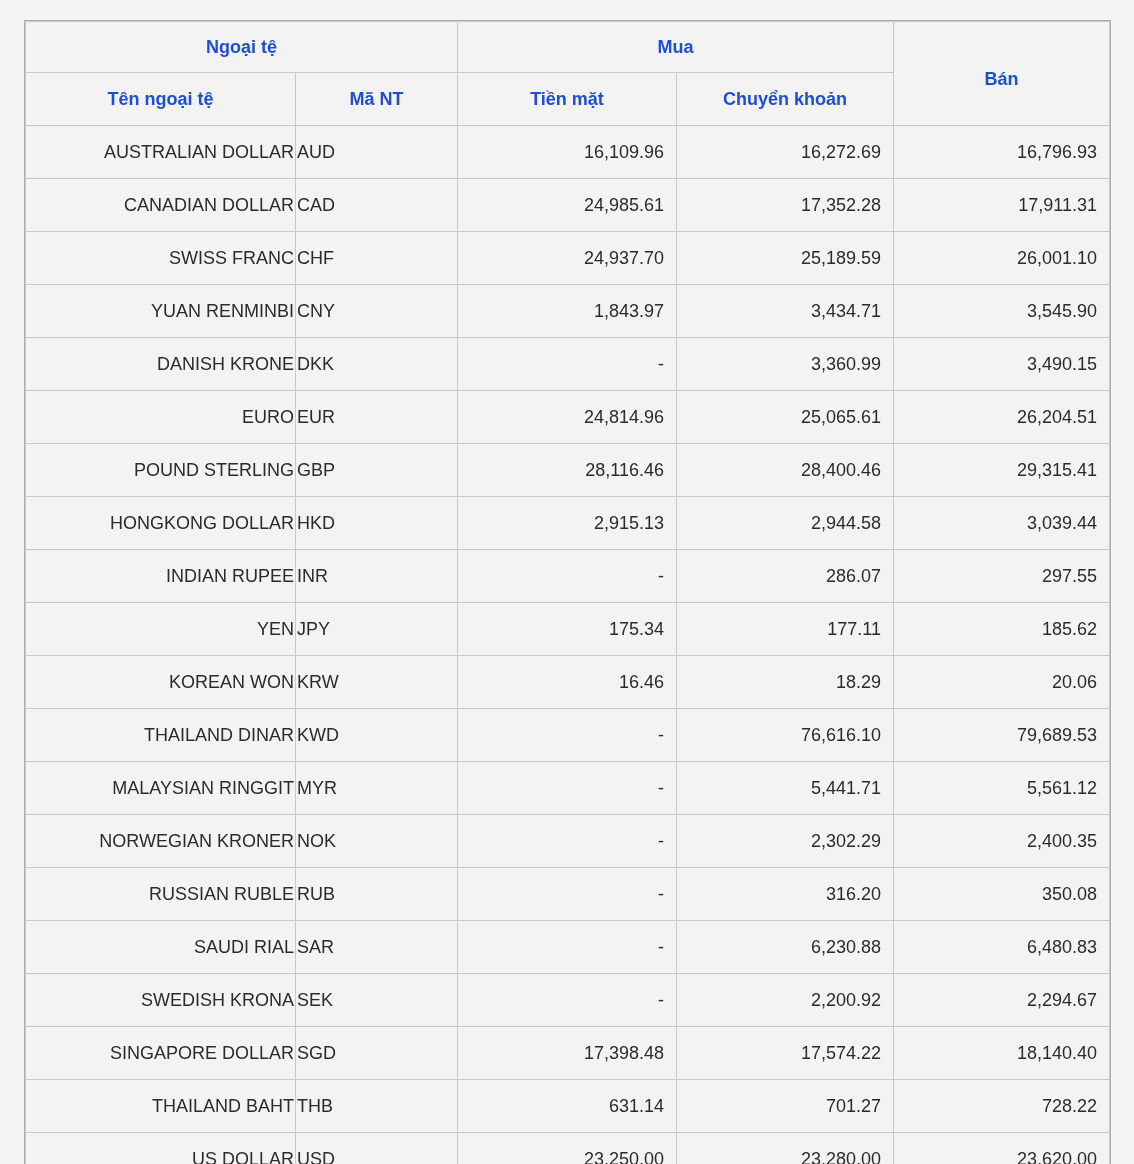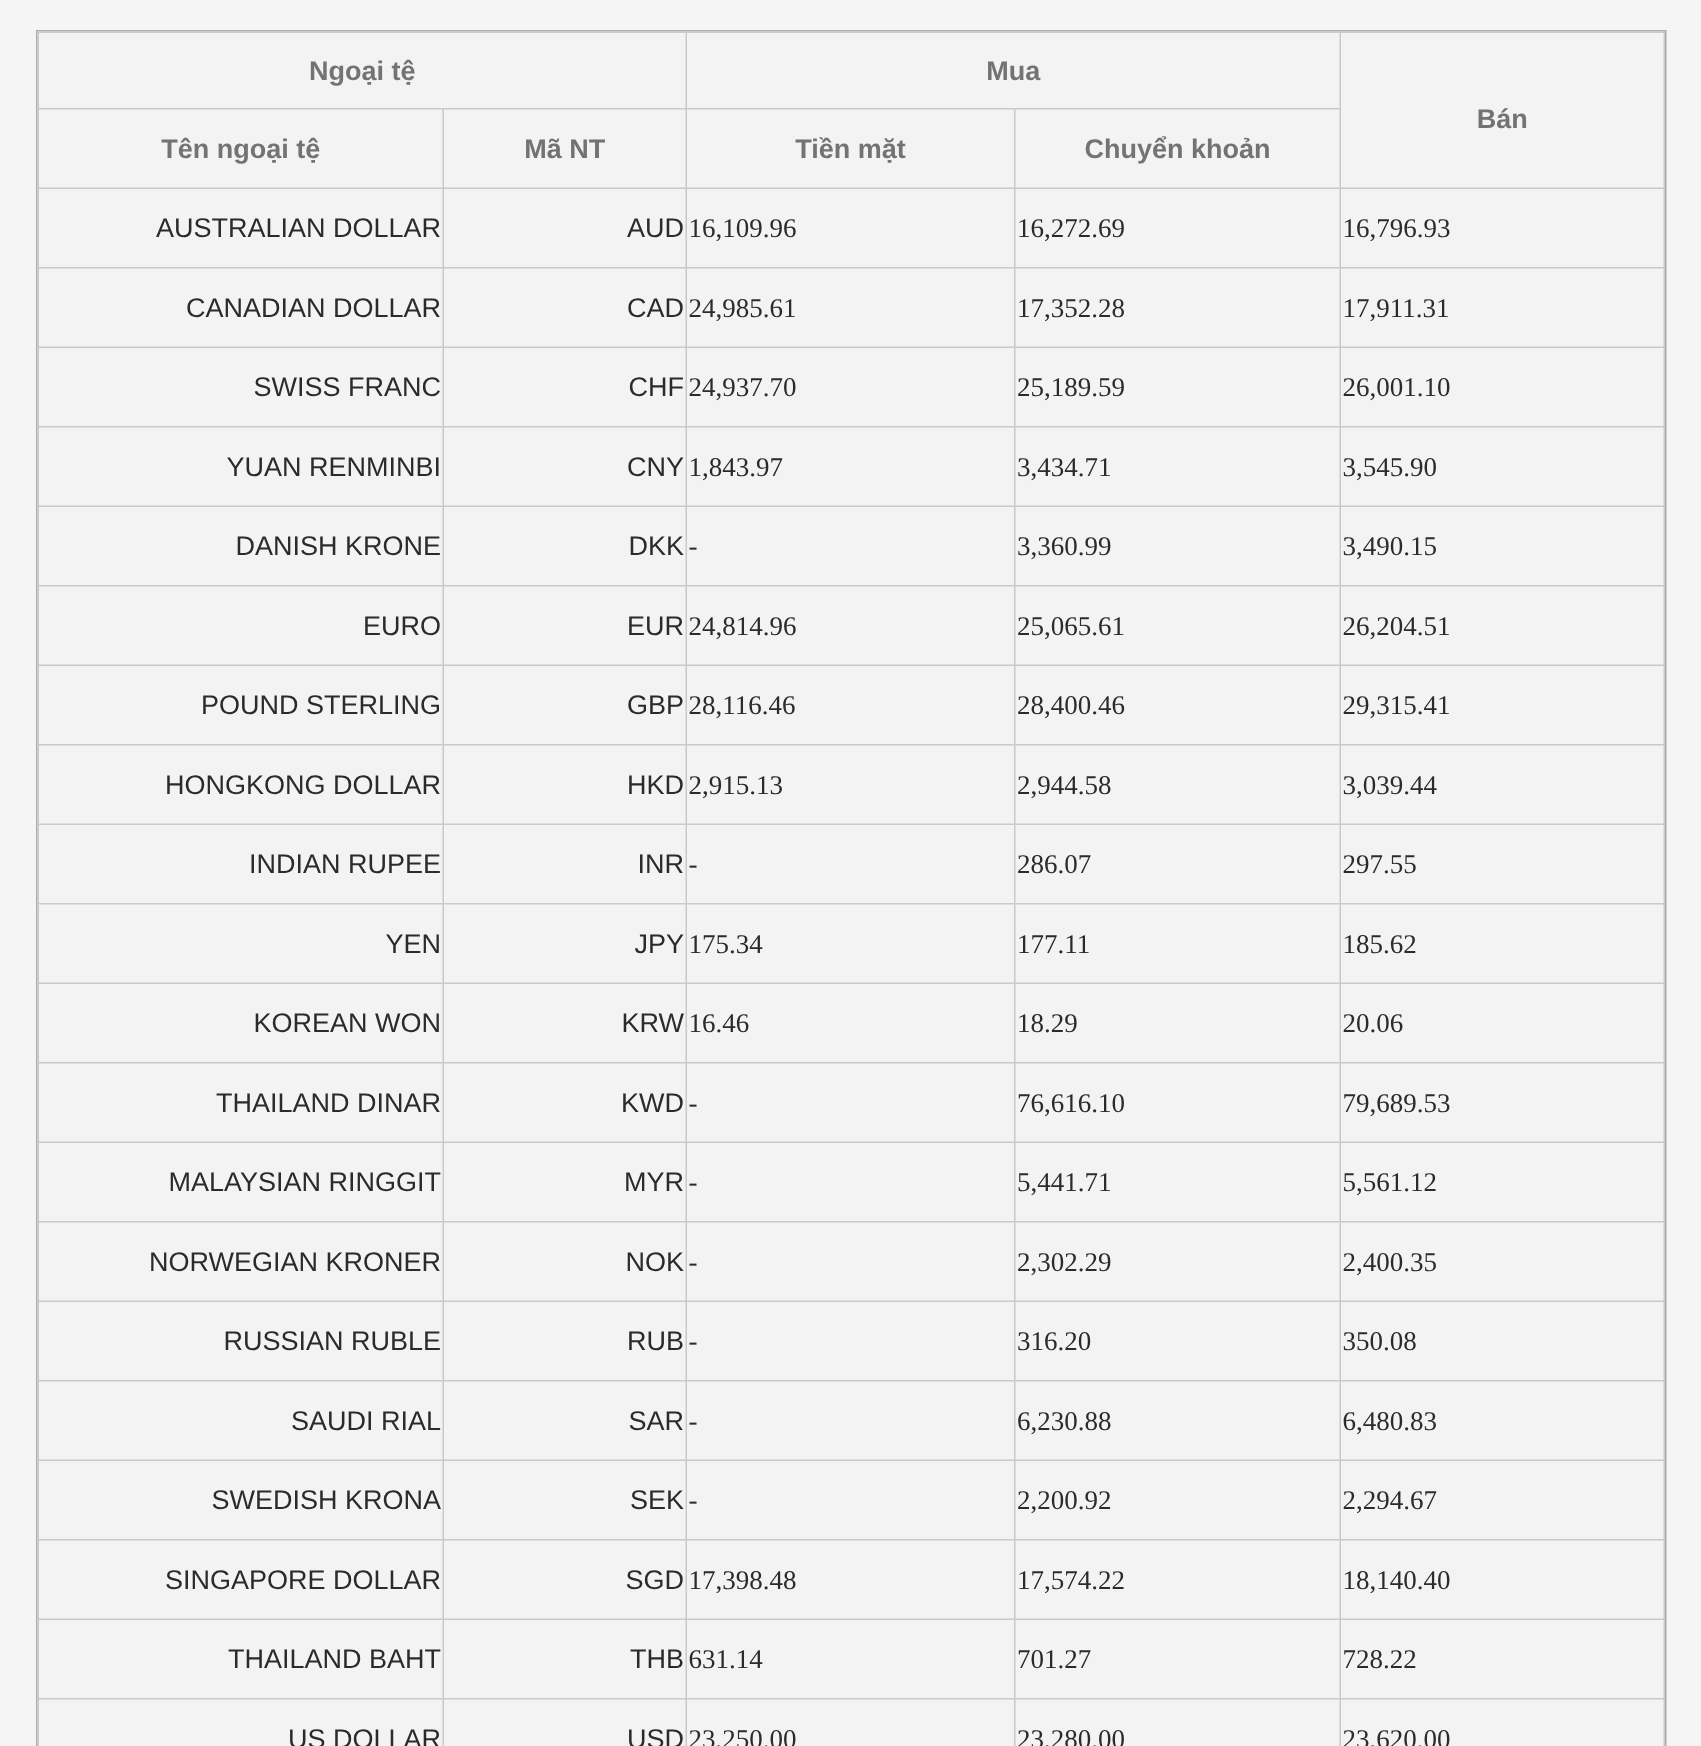--- a/index.html
+++ b/index.html
@@ -27,37 +27,37 @@
   table.fx th, table.fx td {
     border: 1px solid #c9c9c9;
     font-size: 18px;
     vertical-align: middle;
     overflow: hidden;
     white-space: nowrap;
   }
   table.fx th {
     font-weight: bold;
     text-align: center;
-    color: #737373;
+    color: #1d4ed8;
   }
   tr.group-row th { height: 48px; }
   tr.cols-row th { height: 50px; }
   th.sell-header {
     vertical-align: top;
     padding-top: 13px;
   }
   table.fx td { height: 50px; }
   td.name {
     text-align: right;
     padding-left: 9px;
   }
-  td.code { text-align: right; }
+  td.code { text-align: left; }
   td.num {
+    text-align: right;
     padding-right: 12px;
-    font-family: Liberation Serif, serif;
   }
   col.c-name { width: 270px; }
   col.c-code { width: 162px; }
   col.c-cash { width: 219px; }
   col.c-transfer { width: 217px; }
   col.c-sell { width: 216px; }
 </style>
 </head>
 <body>
 

